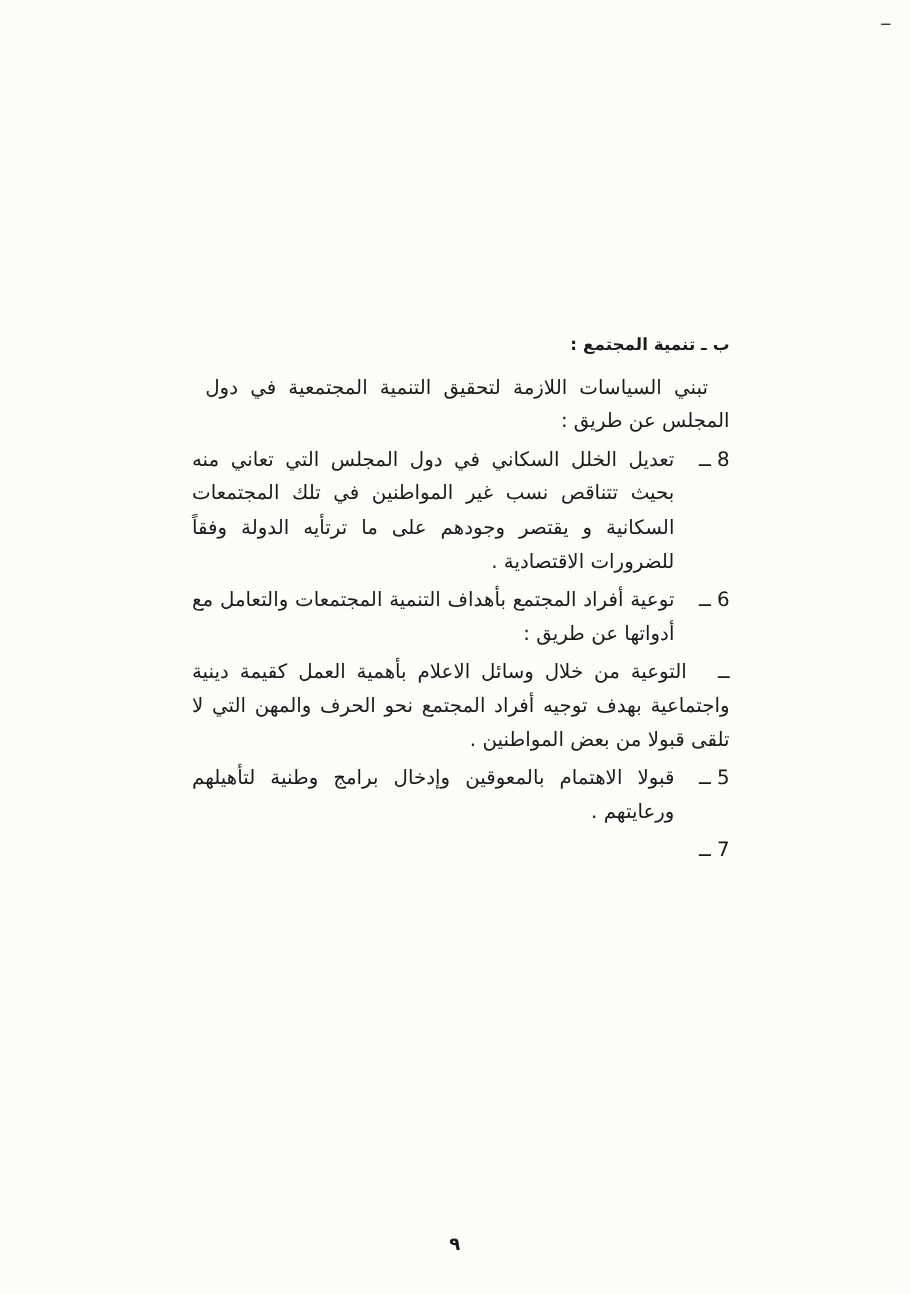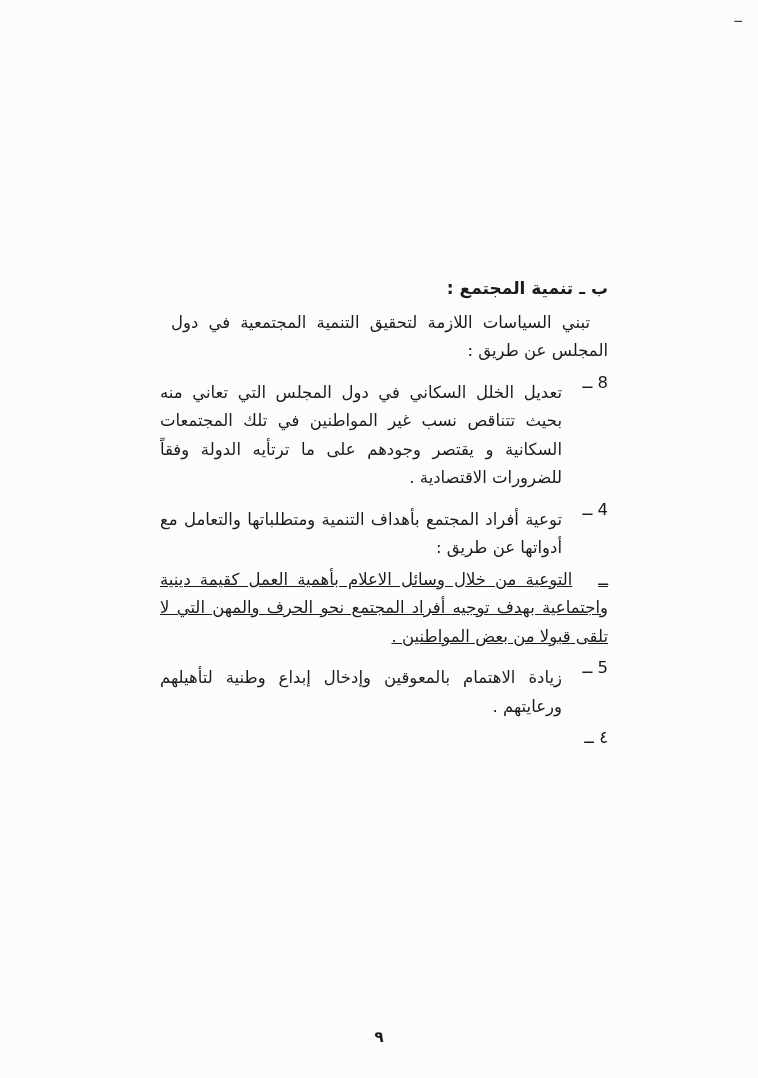--- a/index.html
+++ b/index.html
@@ -32,21 +32,21 @@
     top: 274px;
     right: 150px;
     width: 448px;
     direction: rtl;
     font-size: 16.5px;
     line-height: 28.5px;
     text-align: justify;
   }
   .heading {
     margin: 0 0 6px 0;
-    font-size: 17px;
+    font-size: 14px;
     font-weight: bold;
     text-align: right;
   }
   .intro {
     margin: 0 0 2px 11px;
     text-indent: 18px;
     text-align: justify;
   }
   .item {
     margin-top: 3px;
@@ -55,25 +55,23 @@
     display: flex;
     direction: rtl;
   }
   .item.numbered .marker {
     flex: 0 0 46px;
     white-space: nowrap;
   }
   .item.numbered .item-text {
     flex: 1;
     text-align: justify;
-    margin-top: 10px;
   }
   .item.dash {
     text-align: justify;
-    text-decoration: underline;
   }
   .item.dash .marker-dash {
     white-space: nowrap;
   }
   .item.dash .gap {
     display: inline-block;
     width: 26px;
   }
   .page-number {
     position: absolute;
@@ -98,33 +96,33 @@
     <h2 class="heading">ب ـ تنمية المجتمع :</h2>
 
     <p class="intro">تبني السياسات اللازمة لتحقيق التنمية المجتمعية في دول المجلس عن طريق :</p>
 
     <div class="item numbered">
       <span class="marker">8 ــ</span>
       <span class="item-text">تعديل الخلل السكاني في دول المجلس التي تعاني منه بحيث تتناقص نسب غير المواطنين في تلك المجتمعات السكانية و يقتصر وجودهم على ما ترتأيه الدولة وفقاً للضرورات الاقتصادية .</span>
     </div>
 
     <div class="item numbered">
-      <span class="marker">4 ــ</span>
-      <span class="item-text">توعية أفراد المجتمع بأهداف التنمية ومتطلباتها والتعامل مع أدواتها عن طريق :</span>
+      <span class="marker">6 ــ</span>
+      <span class="item-text">توعية أفراد المجتمع بأهداف التنمية المجتمعات والتعامل مع أدواتها عن طريق :</span>
     </div>
 
     <div class="item dash"><span class="marker-dash">ــ</span><span class="gap"></span><span class="item-text-inline">التوعية من خلال وسائل الاعلام بأهمية العمل كقيمة دينية واجتماعية بهدف توجيه أفراد المجتمع نحو الحرف والمهن التي لا تلقى قبولا من بعض المواطنين .</span></div>
 
 
     <div class="item numbered">
       <span class="marker">5 ــ</span>
-      <span class="item-text">زيادة الاهتمام بالمعوقين وإدخال إبداع وطنية لتأهيلهم ورعايتهم .</span>
+      <span class="item-text">قبولا الاهتمام بالمعوقين وإدخال برامج وطنية لتأهيلهم ورعايتهم .</span>
     </div>
 
     <div class="item numbered">
-      <span class="marker">٤ ــ</span>
+      <span class="marker">7 ــ</span>
     </div>
 
   </div>
 
   <div class="page-number">٩</div>
 
 </div>
 
 </body></html>

